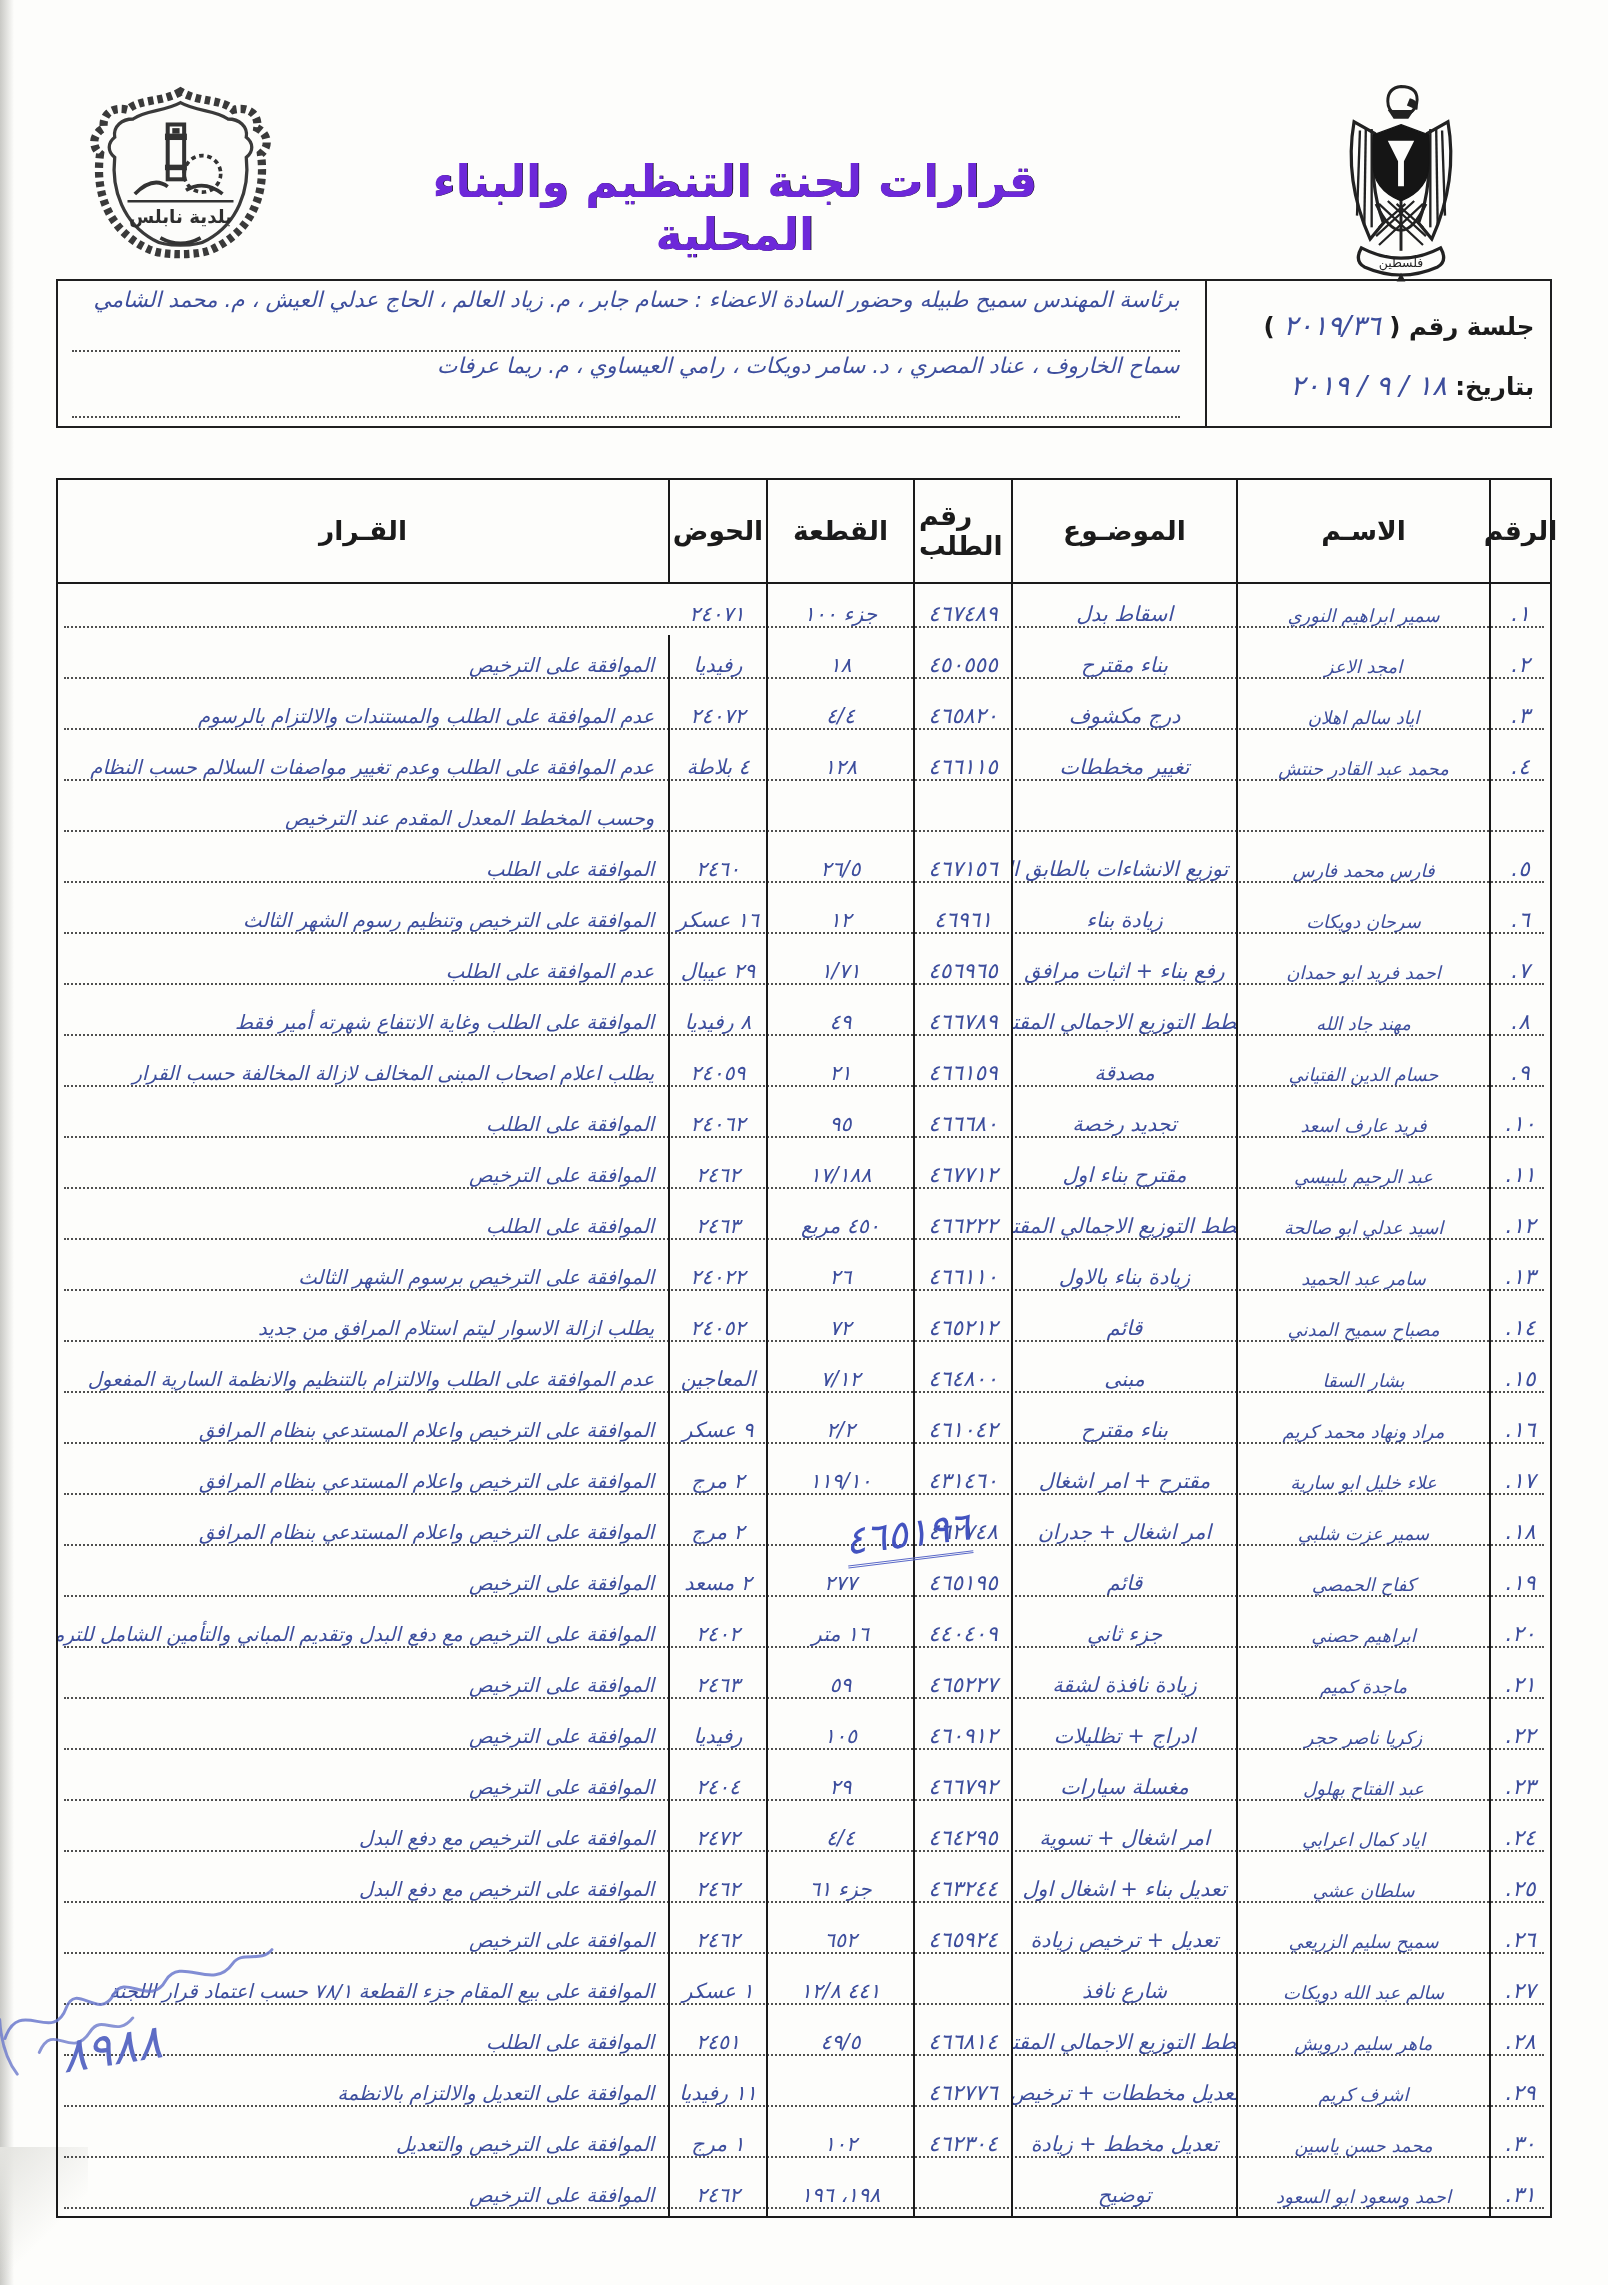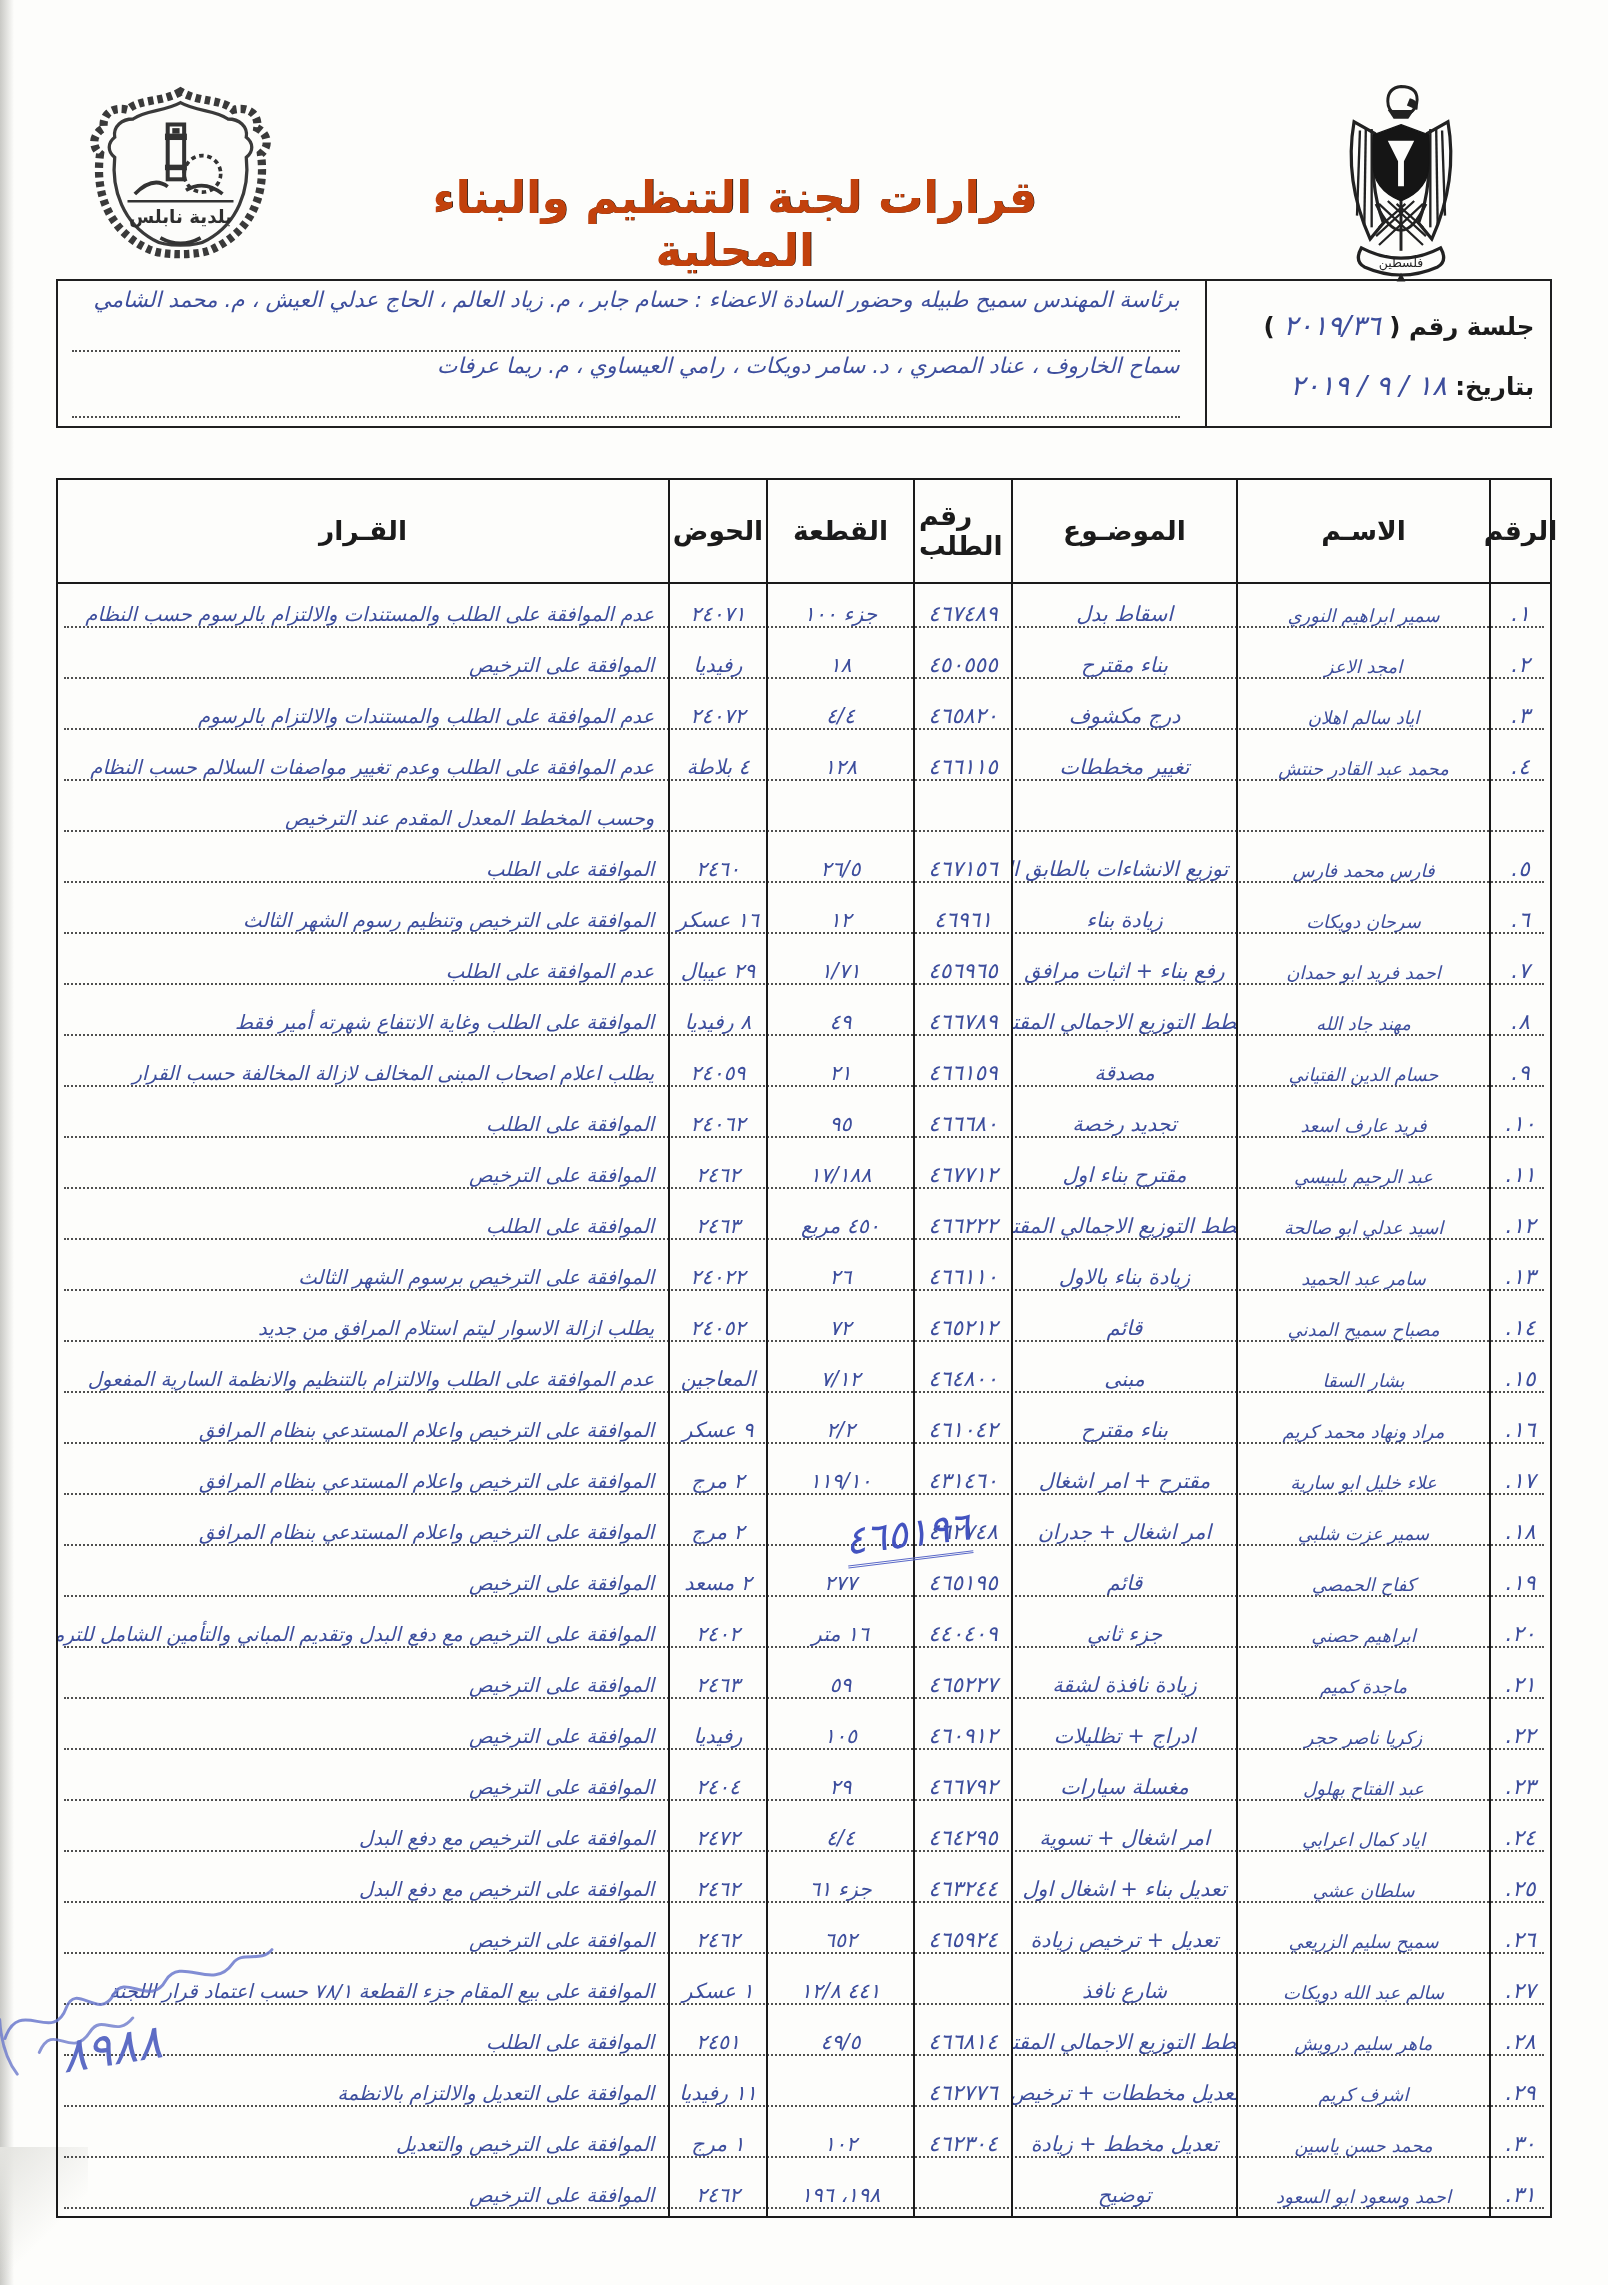--- a/index.html
+++ b/index.html
@@ -6,22 +6,22 @@
   body{
     width:1608px;height:2286px;position:relative;background:#fdfdfb;
     font-family:"DejaVu Sans", sans-serif;direction:rtl;overflow:hidden;color:#1b1b1b;
   }
   
   .scan-edge{position:absolute;left:0;top:0;width:13.7px;height:100%;
     background:linear-gradient(to right,#c9c9c5,rgba(250,250,248,0));}
   .scan-corner{position:absolute;left:0;top:2147px;width:88px;height:139px;
     background:linear-gradient(135deg,#e4e4e0,rgba(253,253,251,0) 60%);}
   
-  .page-title{position:absolute;left:392px;top:171px;width:686px;text-align:center;
-    font-size:45px;font-weight:bold;letter-spacing:0px;color:#c2410c;
+  .page-title{position:absolute;left:392px;top:155px;width:686px;text-align:center;
+    font-size:45px;font-weight:bold;letter-spacing:0px;color:#6d28d9;
     text-shadow:0.6px 0 0 #101010;}
   .emblem-left{position:absolute;left:80px;top:84px;}
   .emblem-right{position:absolute;left:1335px;top:80px;}
   
   .session-box{position:absolute;left:56px;top:279px;width:1496px;height:149px;
     border:2.9px solid #1f1f1f;display:flex;box-sizing:border-box;background:transparent;}
   .session-meta{width:345px;border-inline-end:2.9px solid #1f1f1f;box-sizing:border-box;
     padding:13.7px 15.7px 9.8px 7.8px;display:flex;flex-direction:column;justify-content:space-around;}
   .session-line{font-size:24.5px;font-weight:bold;white-space:nowrap;}
   .session-line .hw{font-weight:normal;}
@@ -155,23 +155,20 @@
         </div>
     <div class="c c-req">
           <span class="hw">٤٦٧٤٨٩</span>
         </div>
     <div class="c c-plot">
           <span class="hw">جزء ١٠٠</span>
         </div>
     <div class="c c-basin">
           <span class="hw">٢٤٠٧١</span>
         </div>
-    <div class="c c-dec">
-          <span class="hw">عدم الموافقة على الطلب والمستندات والالتزام بالرسوم حسب النظام</span>
-        </div>
   </div>
 
   <div class="trow">
     <div class="c c-num">
           <span class="hw">٢.</span>
         </div>
     <div class="c c-name">
           <span class="hw">امجد الاعز</span>
         </div>
     <div class="c c-subj">

